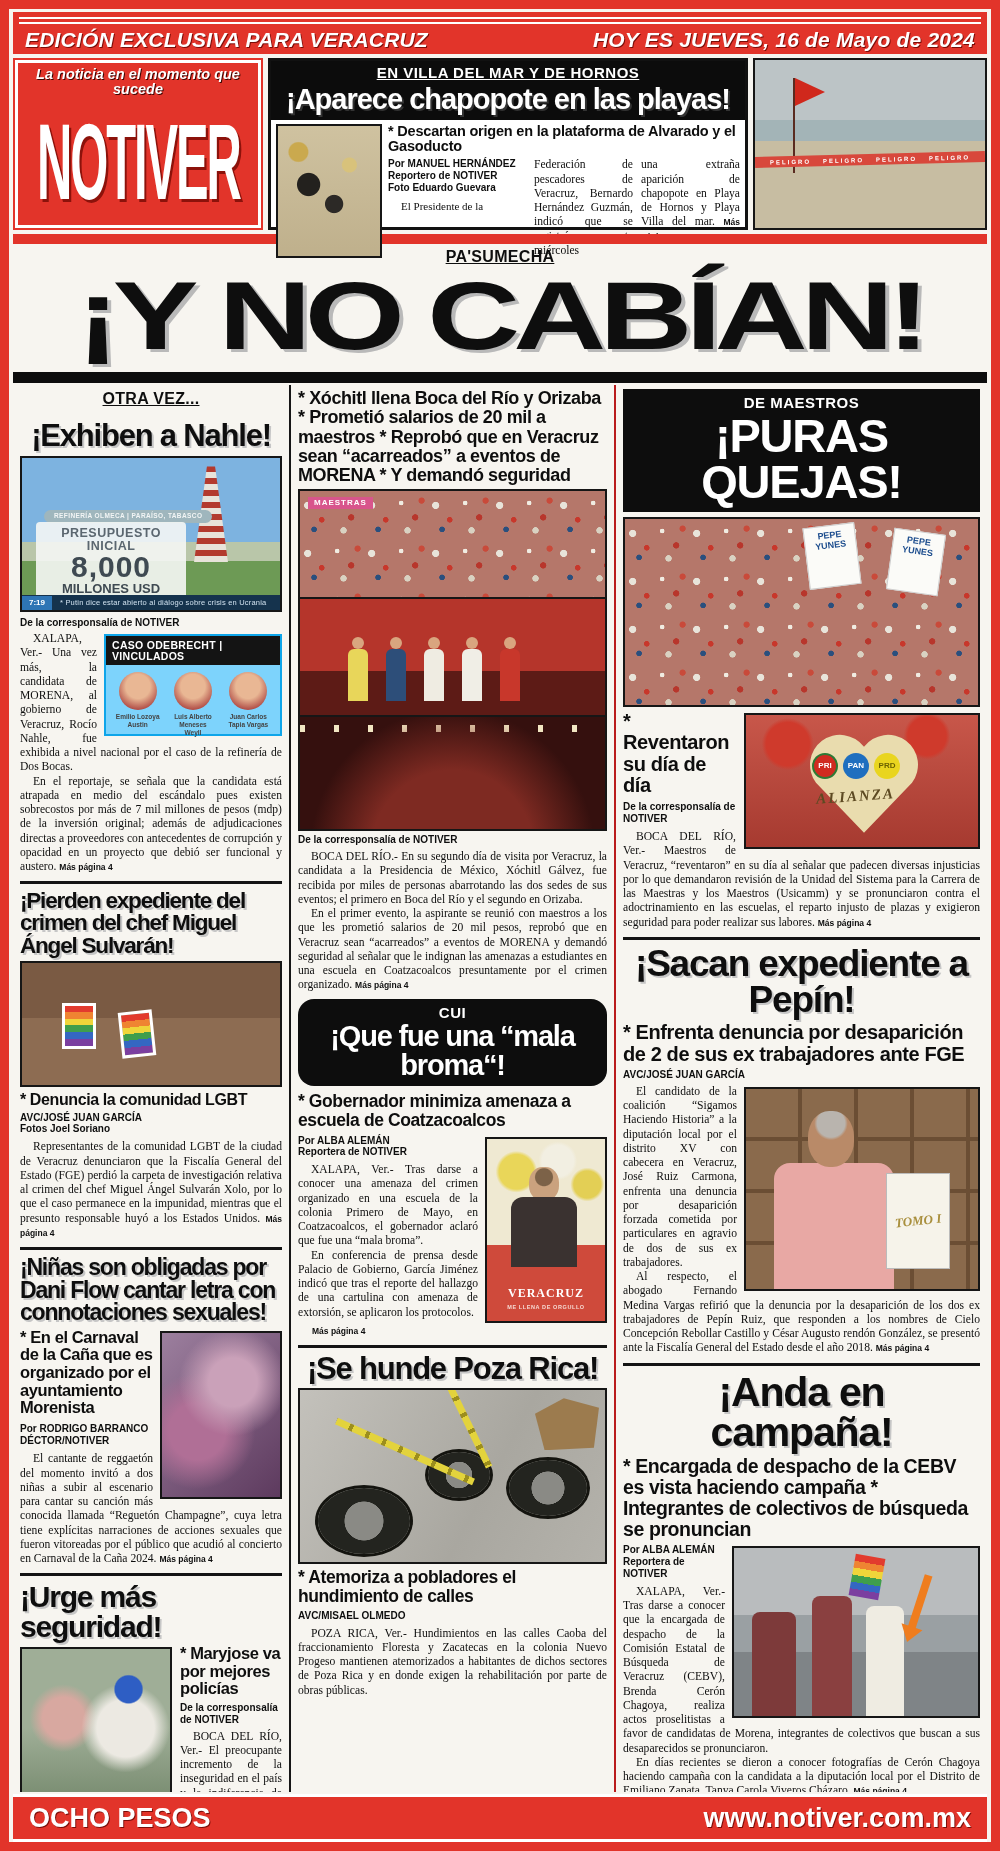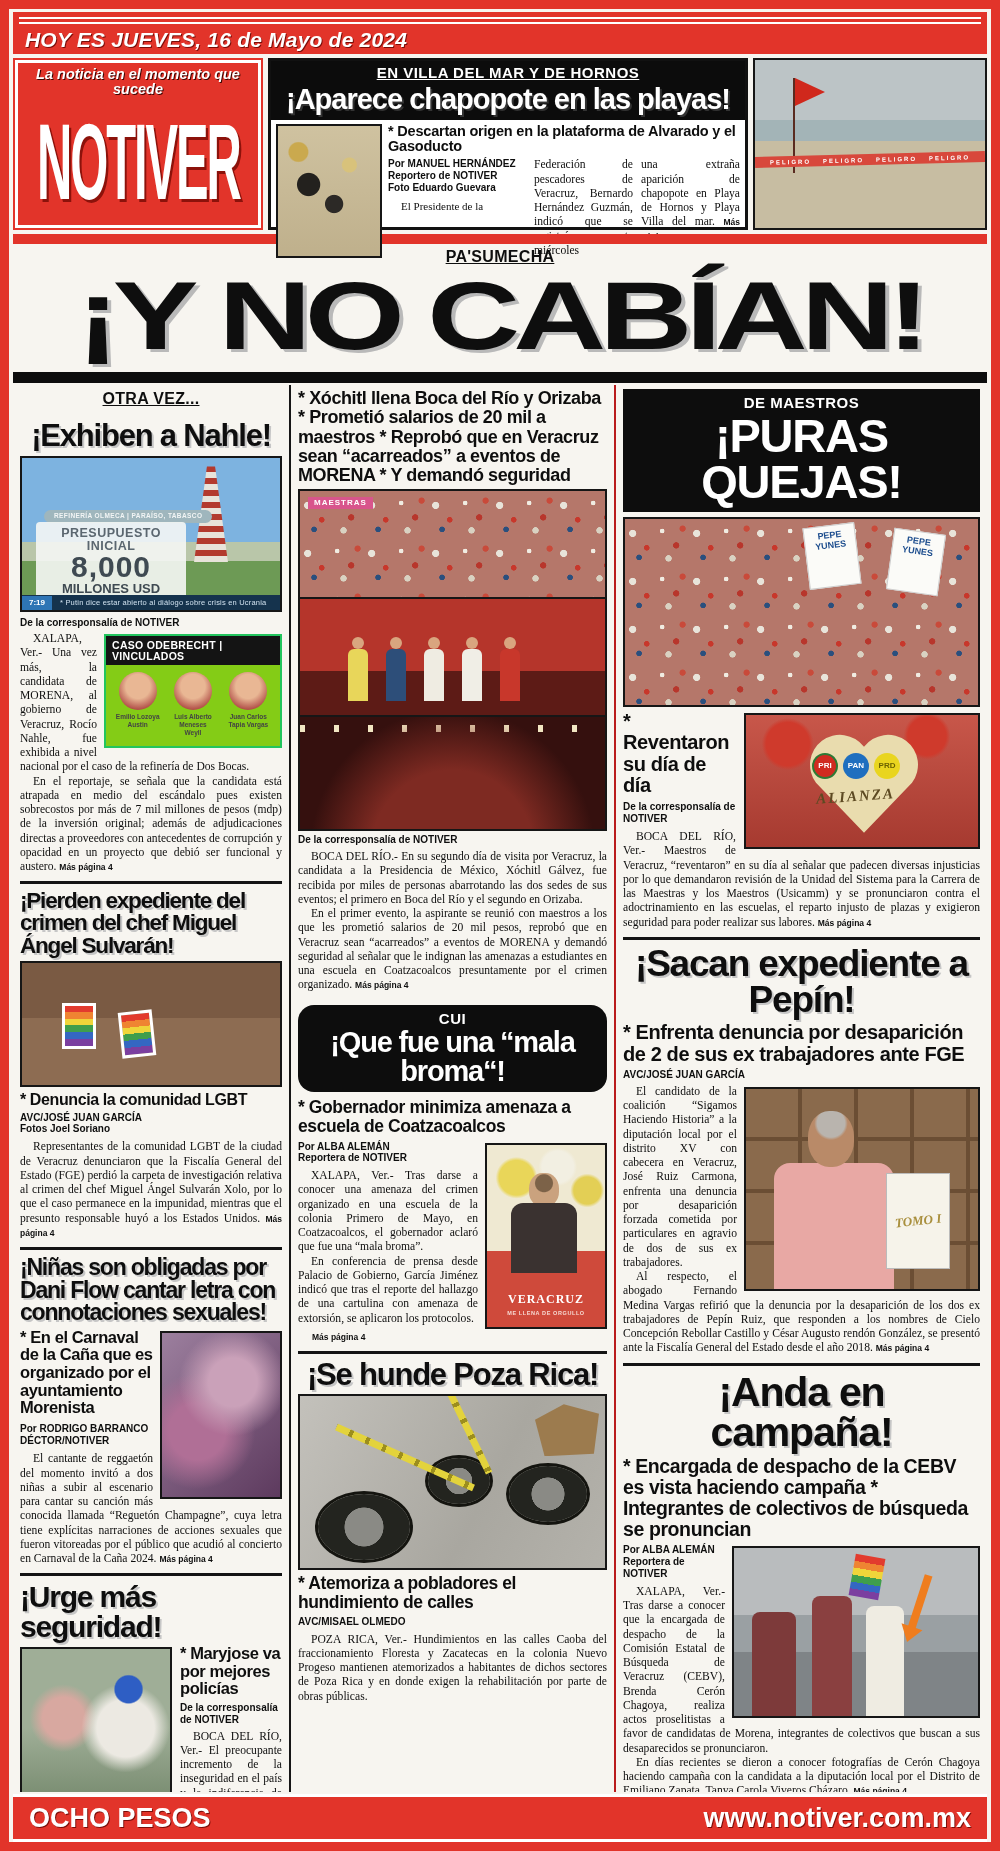--- a/index.html
+++ b/index.html
@@ -83,21 +83,21 @@
         padding:3px 10px;border-radius:7px;letter-spacing:.4px;}
   .tv-card{position:absolute;left:14px;top:64px;width:150px;background:#f4f6f4e8;border-radius:4px;
         padding:5px 8px;text-align:center;color:#5b6770;}
   .tv-l1{font:bold 12.5px/1 "Liberation Sans",sans-serif;letter-spacing:.5px;}
   .tv-amt{font:bold 30px/1 "Liberation Sans",sans-serif;color:#3f4a52;letter-spacing:1px;}
   .tv-l2{font:bold 13px/1 "Liberation Sans",sans-serif;color:#3f4a52;}
   .tv-ticker{position:absolute;left:0;right:0;bottom:0;height:15px;background:#15334d;display:flex;align-items:center;}
   .tv-time{background:#2e75b5;color:#fff;font:bold 8px/1 "Liberation Sans",sans-serif;padding:3px 7px;}
   .tv-tick{color:#cfe0ee;font:7.5px/1 "Liberation Sans",sans-serif;margin-left:8px;letter-spacing:.2px;}
   
-  .inset{width:178px;height:114px;border:2px solid #22c55e;background:#84cc16;}
+  .inset{width:178px;height:102px;border:2px solid #0ea5e9;background:#7dd3fc;}
   .inset-head{background:#141414;color:#fff;font:bold 10.5px/1 "Liberation Sans",sans-serif;
         padding:4px 6px;letter-spacing:.3px;}
   .inset-faces{display:flex;justify-content:space-around;padding:7px 4px 0;}
   .face{width:44px;text-align:center;}
   .face i{display:block;width:38px;height:38px;margin:0 auto;border-radius:50%;
         background:radial-gradient(circle at 50% 38%,#e9b794 40%,#b3524a 75%,#8e3a35);}
   .face b{font:bold 6.5px/1.2 "Liberation Sans",sans-serif;color:#444;display:block;margin-top:3px;}
   
   .crowd{background:radial-gradient(circle at 12% 30%,#e8e4da 5%,transparent 6%),
         radial-gradient(circle at 34% 60%,#c8372b 5%,transparent 6%),
@@ -186,20 +186,21 @@
 </style>
 </head>
 <body>
 
 <div class="page">
 
   <div class="topbar">
     <div class="topline"></div>
     <div class="topline"></div>
     <div class="topbar-row">
+      <span>EDICIÓN EXCLUSIVA PARA VERACRUZ</span>
       <span>HOY ES JUEVES, 16 de Mayo de 2024</span>
     </div>
   </div>
 
   <div class="header-row">
     <div class="masthead">
       <div class="tagline">La noticia en el momento que sucede</div>
       <div class="mast-title-wrap">
         <span class="mast-title">NOTIVER</span>
       </div>
@@ -335,21 +336,21 @@
           <div class="fig" style="left:124px;background:#efece2;"></div>
           <div class="fig" style="left:162px;background:#f0eee6;"></div>
           <div class="fig" style="left:200px;background:#c8372b;"></div>
         </div>
         <div class="band night"></div>
       </div>
       <div class="byline">De la corresponsalía de NOTIVER</div>
       <p class="body ind" style="margin-top:4px;">BOCA DEL RÍO.- En su segundo día de visita por Veracruz, la candidata a la Presidencia de México, Xóchitl Gálvez, fue recibida por miles de personas abarrotando las dos sedes de sus eventos; el primero en Boca del Río y el segundo en Orizaba.</p>
       <p class="body ind"><span>En el primer evento, la aspirante se reunió con maestros a los que les prometió salarios de 20 mil pesos, reprobó que en Veracruz sean “acarreados” a eventos de MORENA y demandó seguridad al señalar que le indignan las amenazas a estudiantes en una escuela en Coatzacoalcos presuntamente por el crimen organizado.</span> <b class="more">Más página 4</b></p>
 
-      <div class="blackbar" style="margin-top:12px;border-radius:16px;">
+      <div class="blackbar" style="margin-top:6px;border-radius:16px;">
         <div class="bb-kicker">CUI</div>
         <div class="hl" style="font-size:29px;">¡Que fue una “mala broma“!</div>
       </div>
       <div class="sub" style="margin-top:6px;">* Gobernador minimiza amenaza a escuela de Coatzacoalcos</div>
       <div style="margin-top:5px;">
         <div class="photo gov fr">
           <div class="head"></div>
           <div class="suit"></div>
           <div class="podium-label">VERACRUZ</div>
           <div class="podium-sub">ME LLENA DE ORGULLO</div>

